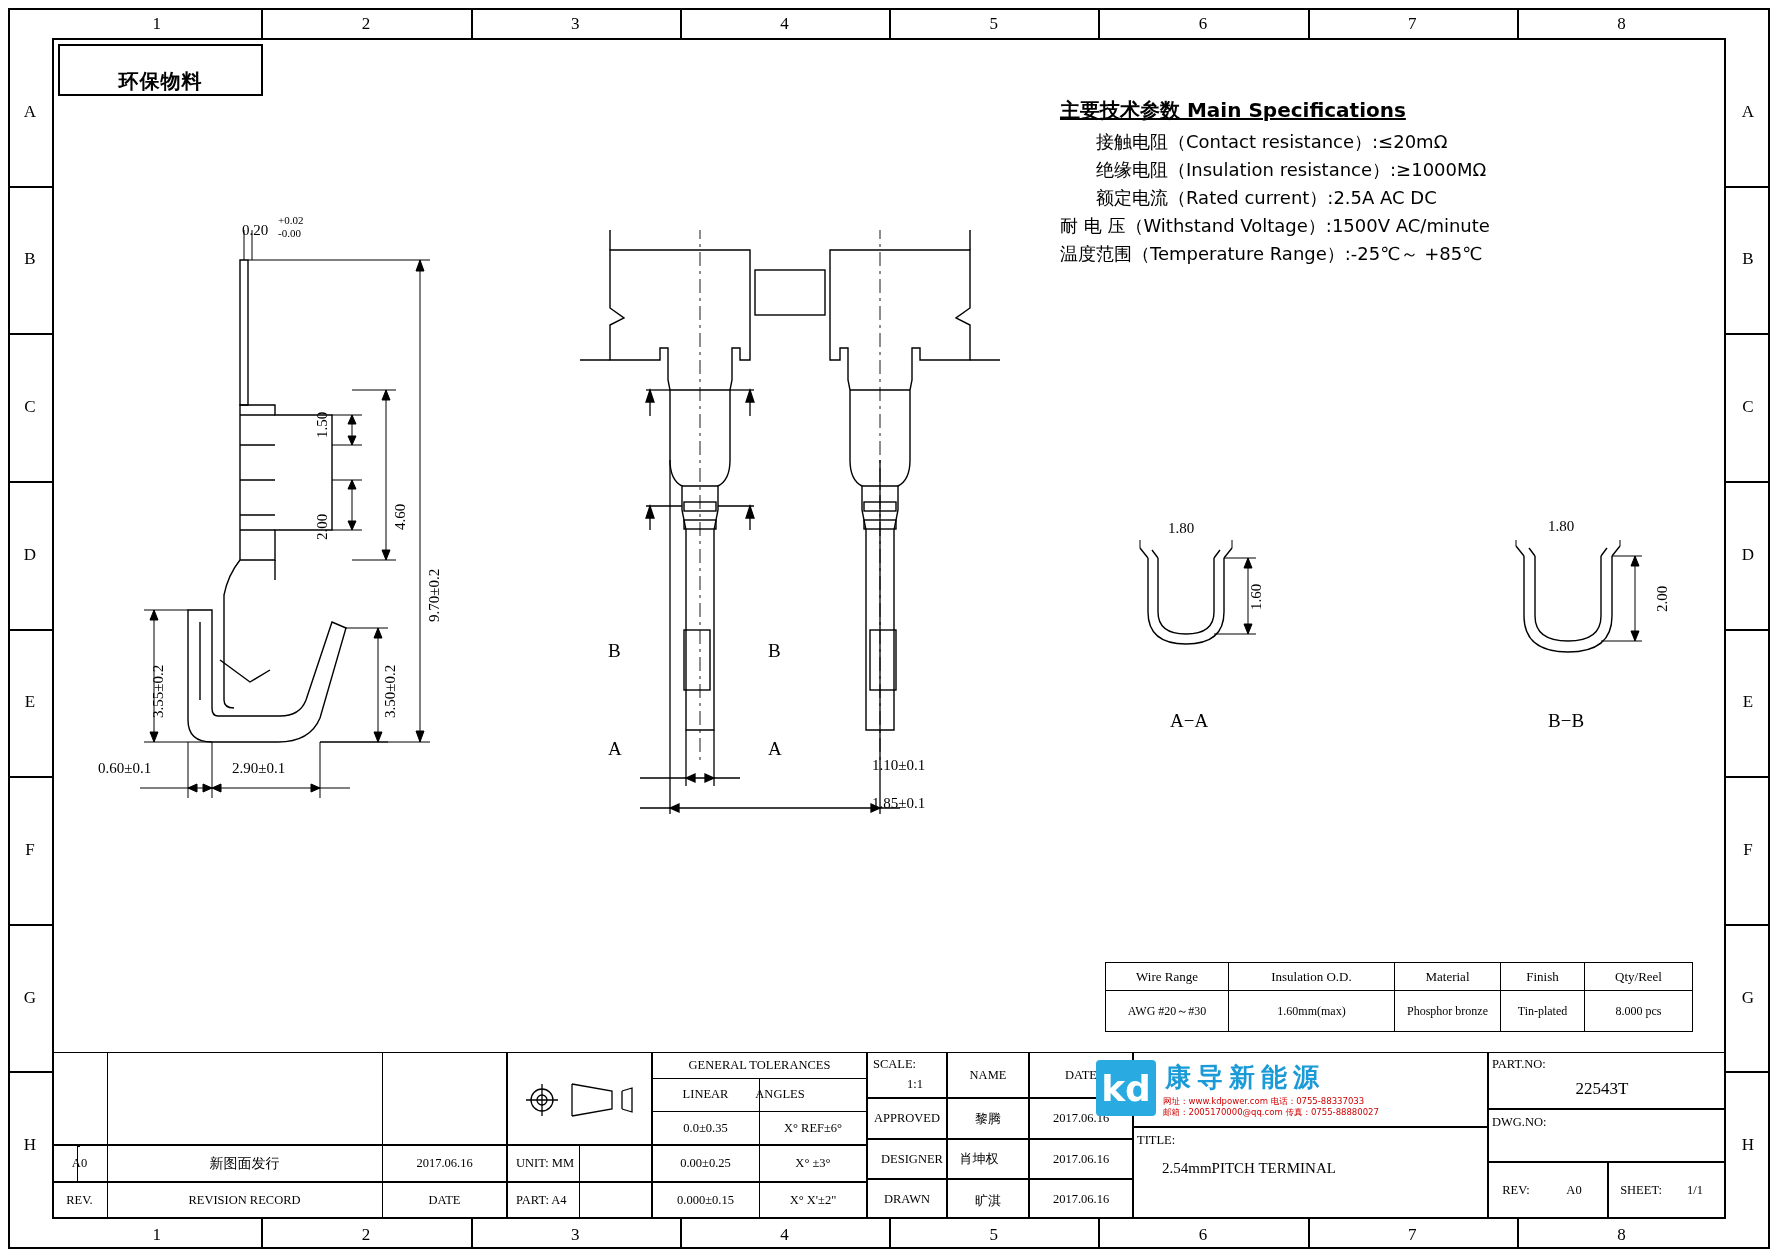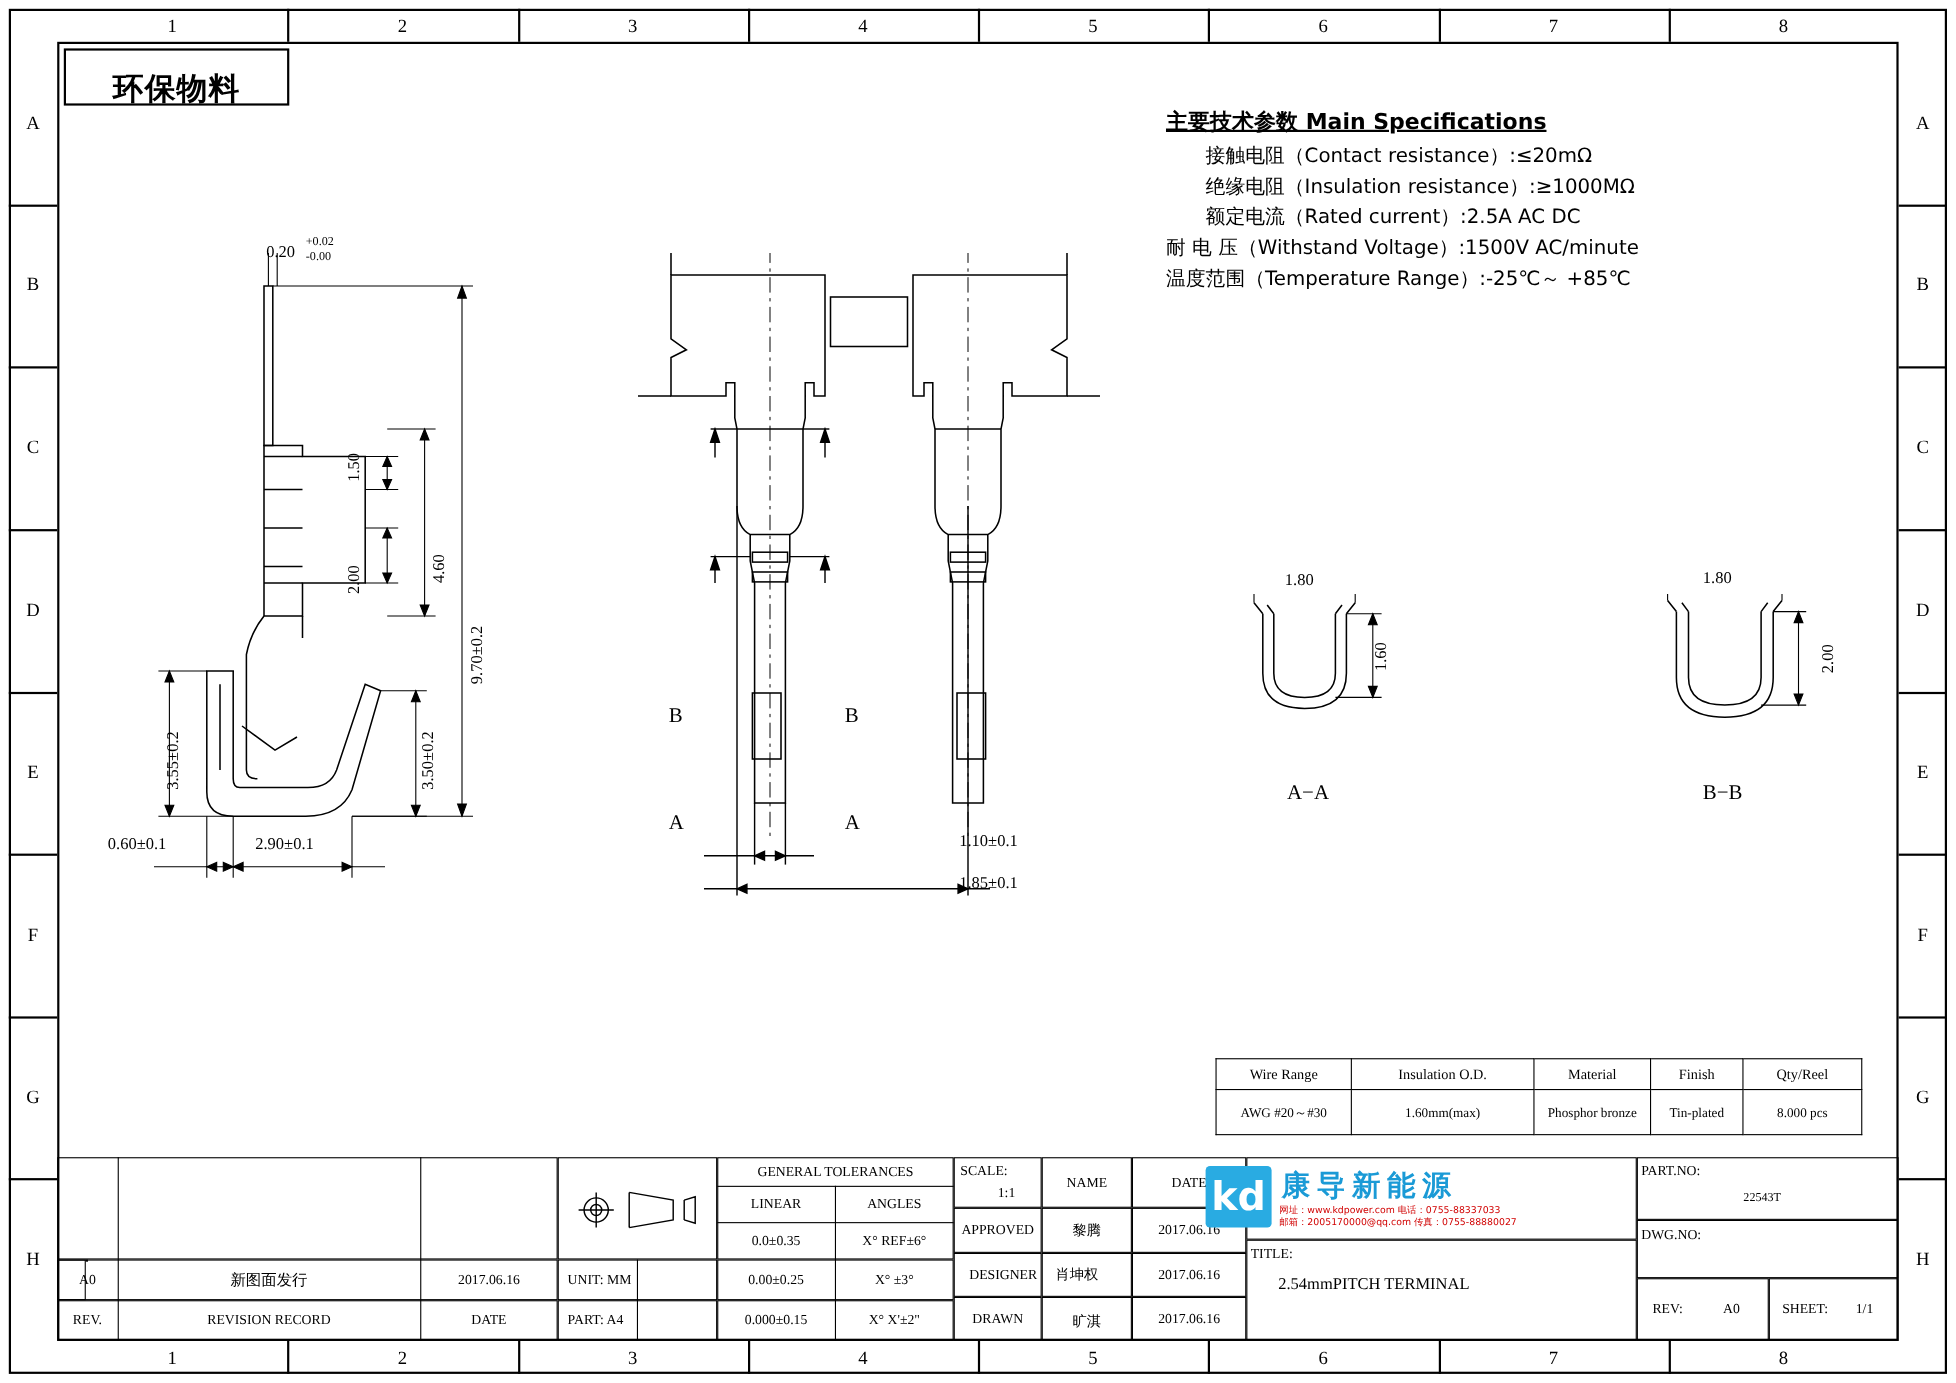--- a/index.html
+++ b/index.html
@@ -9,21 +9,21 @@
   
   .frame-outer{position:absolute;left:8px;top:8px;width:1762px;height:1241px;border:2px solid #000;box-sizing:border-box;}
   .frame-inner{position:absolute;left:52px;top:38px;width:1674px;height:1181px;border:2px solid #000;box-sizing:border-box;}
 
   .zone-lbl{position:absolute;font-size:17px;font-family:"Liberation Serif",serif;text-align:center;line-height:1;}
   .tick{position:absolute;background:#000;}
 
   
   .eco-box{position:absolute;left:58px;top:44px;width:205px;height:52px;border:2px solid #000;box-sizing:border-box;
            display:flex;align-items:center;justify-content:center;}
-  .eco-box span{font-family:Liberation Sans, sans-serif;font-weight:bold;font-size:28px;letter-spacing:1px;margin-top:22px;}
+  .eco-box span{font-family:Liberation Sans, sans-serif;font-weight:bold;font-size:20px;letter-spacing:1px;margin-top:22px;}
 
   .spec{position:absolute;left:1060px;top:95px;width:660px;font-size:19px;line-height:1.55;font-family:"DejaVu Sans",sans-serif;}
   .spec .hd{font-weight:bold;text-decoration:underline;font-size:20px;margin-bottom:2px;}
   .spec .ln{white-space:nowrap;font-size:18px;margin-left:36px;}
 
   
   .dim{position:absolute;font-family:"Liberation Serif",serif;font-size:15px;white-space:nowrap;}
   .dimv{position:absolute;font-family:"Liberation Serif",serif;font-size:15px;white-space:nowrap;
         transform-origin:0 0;transform:rotate(-90deg);}
   .sect-lbl{position:absolute;font-family:"Liberation Serif",serif;font-size:19px;}
@@ -396,21 +396,21 @@
     <div class="tbtxt" style="left:458px;top:93px;width:70px;height:37px;justify-content:flex-start;padding-left:6px;">UNIT: MM</div>
     <div class="tbtxt" style="left:458px;top:130px;width:70px;height:37px;justify-content:flex-start;padding-left:6px;">PART: A4</div>
     <div class="tb" style="left:527px;top:93px;width:0;height:74px;border-left:1px solid #000;border-top:0;border-right:0;border-bottom:0;"></div>
 
     <div class="tb" style="left:600px;top:0;width:215px;height:93px;"></div>
     <div class="tbtxt" style="left:600px;top:0;width:215px;height:26px;">GENERAL TOLERANCES</div>
     <div class="tb" style="left:600px;top:26px;width:215px;height:0;border-top:1px solid #000;border-left:0;border-right:0;border-bottom:0;"></div>
     <div class="tb" style="left:600px;top:59px;width:215px;height:0;border-top:1px solid #000;border-left:0;border-right:0;border-bottom:0;"></div>
     <div class="tb" style="left:707px;top:26px;width:0;height:141px;border-left:1px solid #000;border-top:0;border-right:0;border-bottom:0;"></div>
     <div class="tbtxt" style="left:600px;top:26px;width:107px;height:33px;">LINEAR</div>
-    <div class="tbtxt" style="left:707px;top:26px;width:108px;height:33px;">ANGLES</div>
+    <div class="tbtxt" style="left:674px;top:26px;width:108px;height:33px;">ANGLES</div>
     <div class="tbtxt" style="left:600px;top:59px;width:107px;height:34px;">0.0±0.35</div>
     <div class="tbtxt" style="left:707px;top:59px;width:108px;height:34px;text-align:center;">X° REF±6°</div>
     <div class="tb" style="left:600px;top:93px;width:215px;height:37px;"></div>
     <div class="tb" style="left:600px;top:130px;width:215px;height:37px;"></div>
     <div class="tbtxt" style="left:600px;top:93px;width:107px;height:37px;">0.00±0.25</div>
     <div class="tbtxt" style="left:707px;top:93px;width:108px;height:37px;">X° ±3°</div>
     <div class="tbtxt" style="left:600px;top:130px;width:107px;height:37px;">0.000±0.15</div>
     <div class="tbtxt" style="left:707px;top:130px;width:108px;height:37px;">X° X'±2"</div>
 
     <div class="tb" style="left:815px;top:0;width:80px;height:46px;"></div>
@@ -443,21 +443,21 @@
     <div class="tbtxt" style="left:977px;top:127px;width:104px;height:40px;">2017.06.16</div>
 
     <div class="tb" style="left:1081px;top:0;width:355px;height:75px;"></div>
 
     <div class="tb" style="left:1081px;top:75px;width:355px;height:92px;"></div>
     <div class="tbtxt" style="left:1085px;top:77px;width:60px;height:22px;justify-content:flex-start;">TITLE:</div>
     <div class="tbtxt" style="left:1110px;top:104px;width:300px;height:24px;justify-content:flex-start;font-size:15px;">2.54mmPITCH TERMINAL</div>
 
     <div class="tb" style="left:1436px;top:0;width:238px;height:57px;"></div>
     <div class="tbtxt" style="left:1440px;top:2px;width:90px;height:20px;justify-content:flex-start;">PART.NO:</div>
-    <div class="tbtxt" style="left:1470px;top:24px;width:160px;height:26px;font-size:11px;">22543T</div>
+    <div class="tbtxt" style="left:1470px;top:24px;width:160px;height:26px;font-size:17px;">22543T</div>
 
     <div class="tb" style="left:1436px;top:57px;width:238px;height:53px;"></div>
     <div class="tbtxt" style="left:1440px;top:60px;width:90px;height:20px;justify-content:flex-start;">DWG.NO:</div>
     <div class="tbtxt" style="left:1470px;top:82px;width:160px;height:22px;font-size:15px;"></div>
 
     <div class="tb" style="left:1436px;top:110px;width:120px;height:57px;"></div>
     <div class="tbtxt" style="left:1440px;top:110px;width:48px;height:57px;">REV:</div>
     <div class="tbtxt" style="left:1492px;top:110px;width:60px;height:57px;">A0</div>
     <div class="tb" style="left:1556px;top:110px;width:118px;height:57px;"></div>
     <div class="tbtxt" style="left:1560px;top:110px;width:58px;height:57px;">SHEET:</div>

